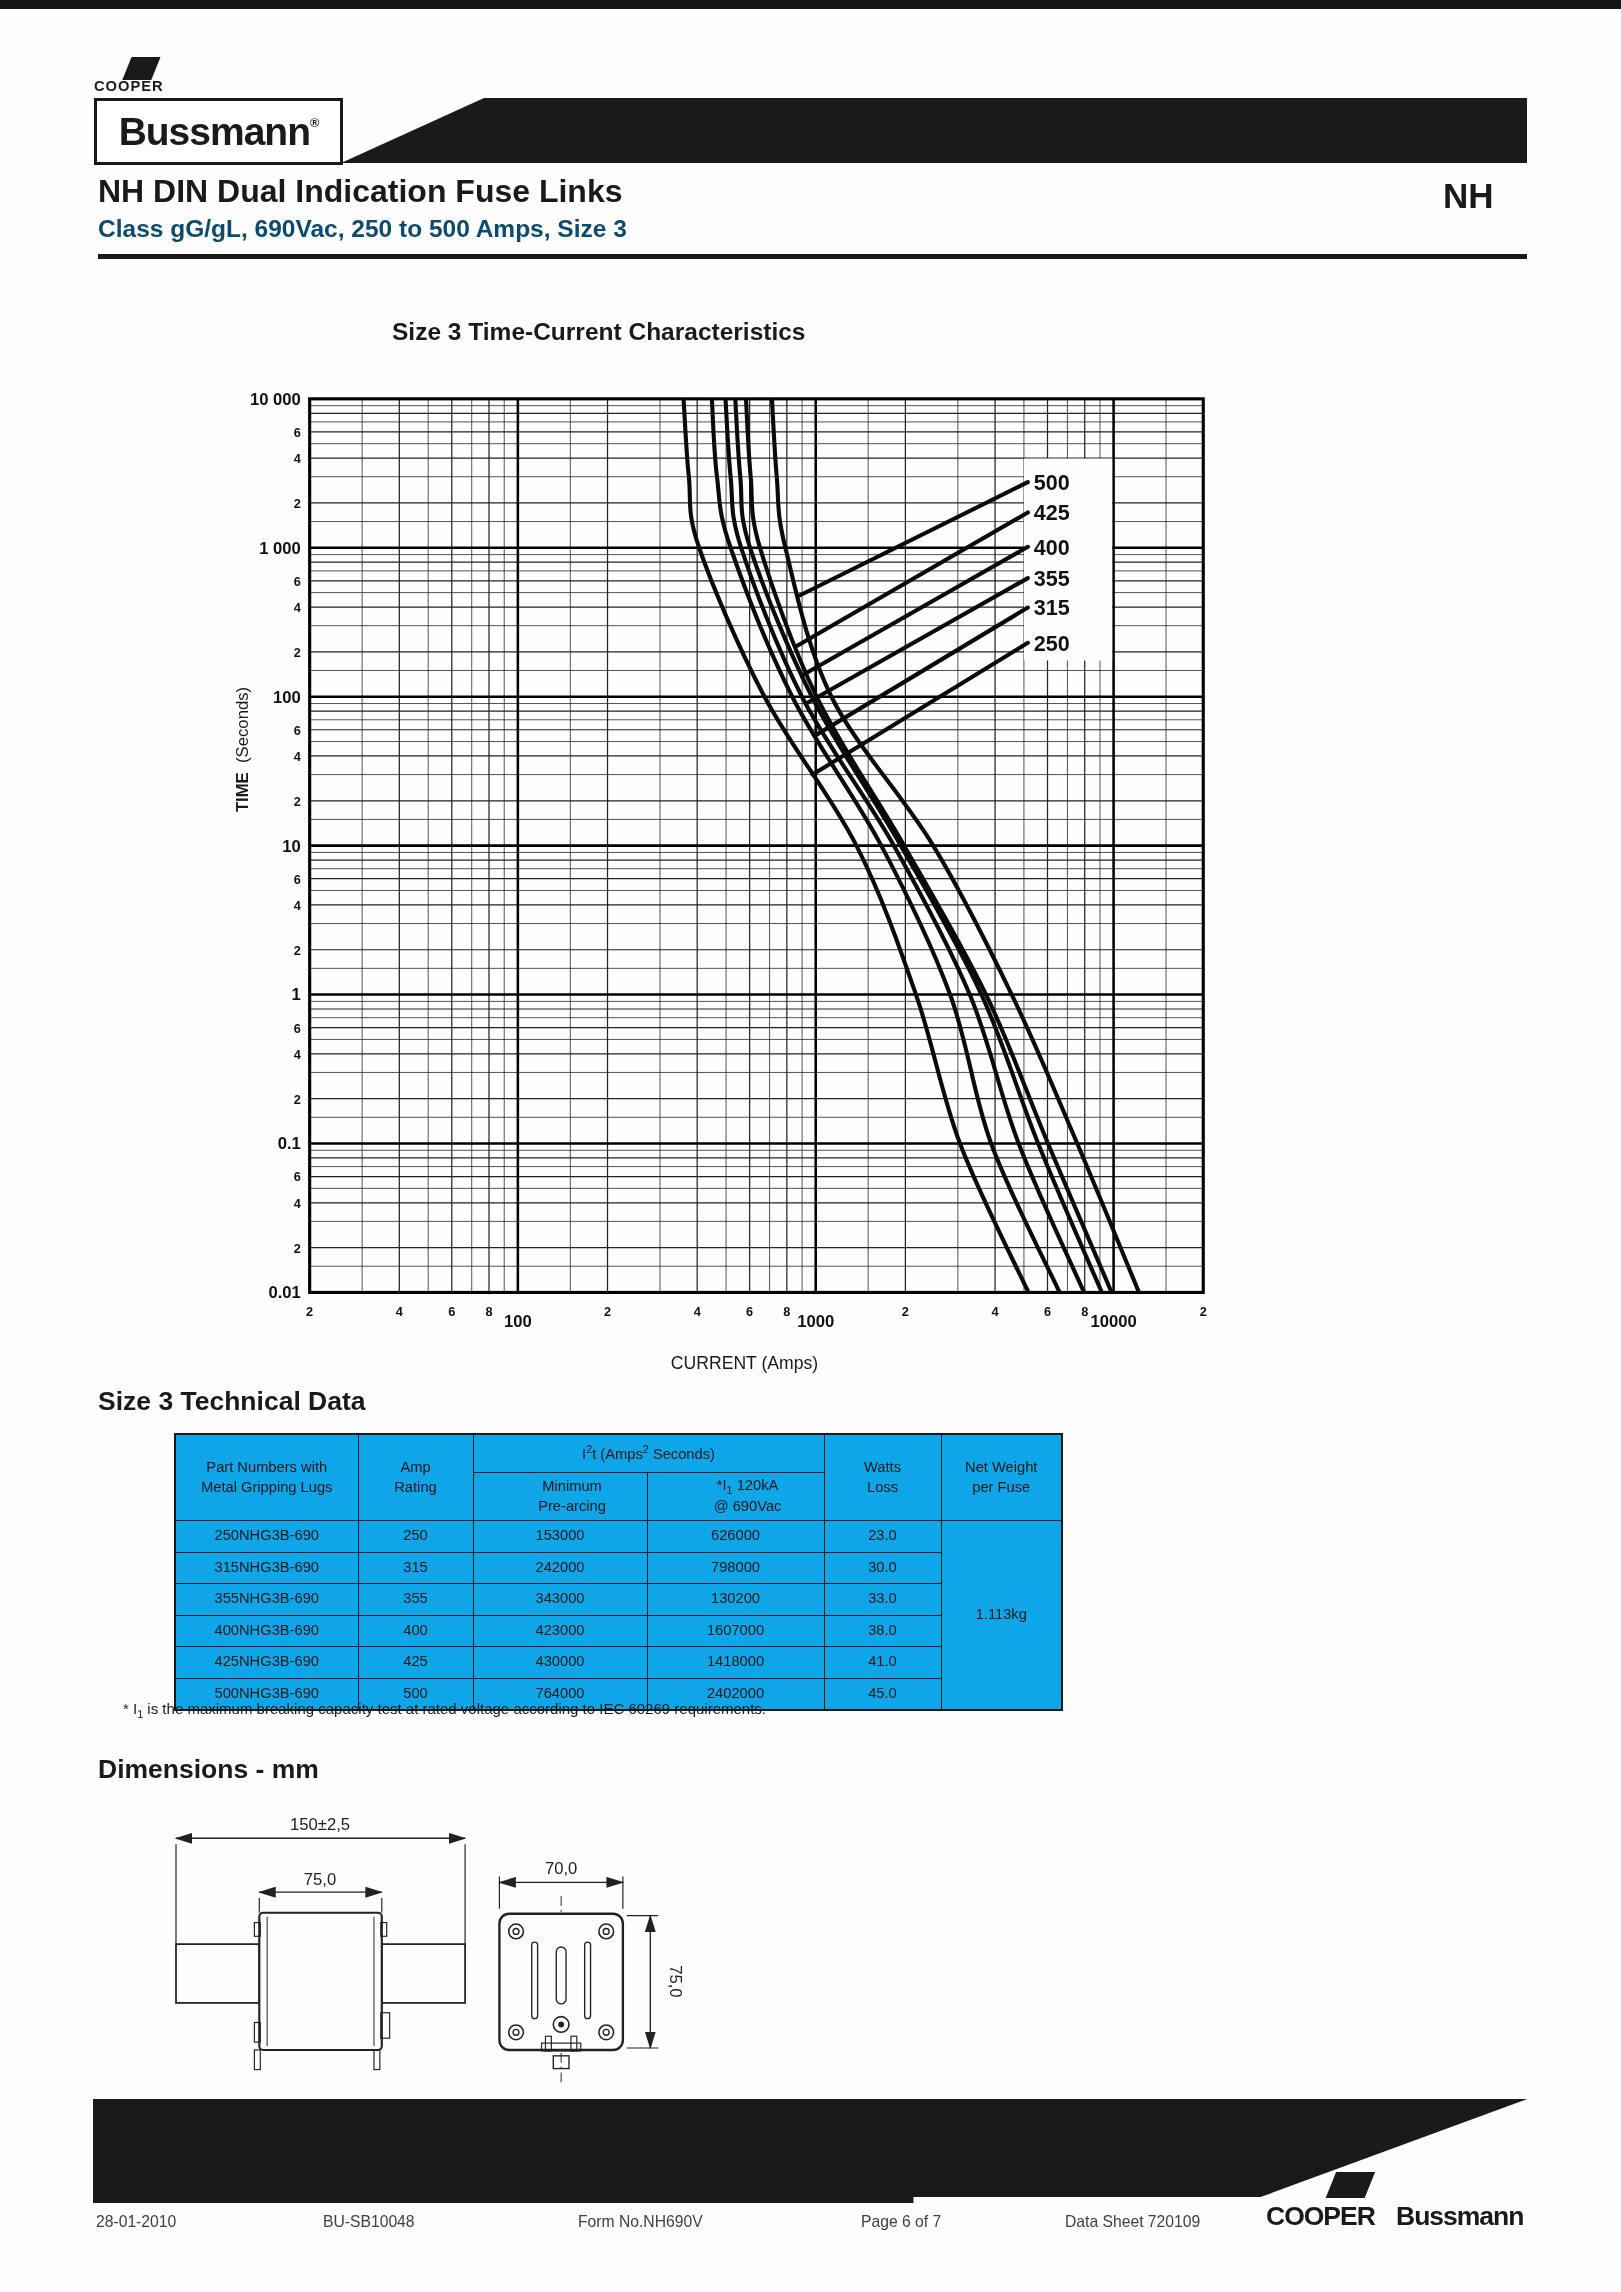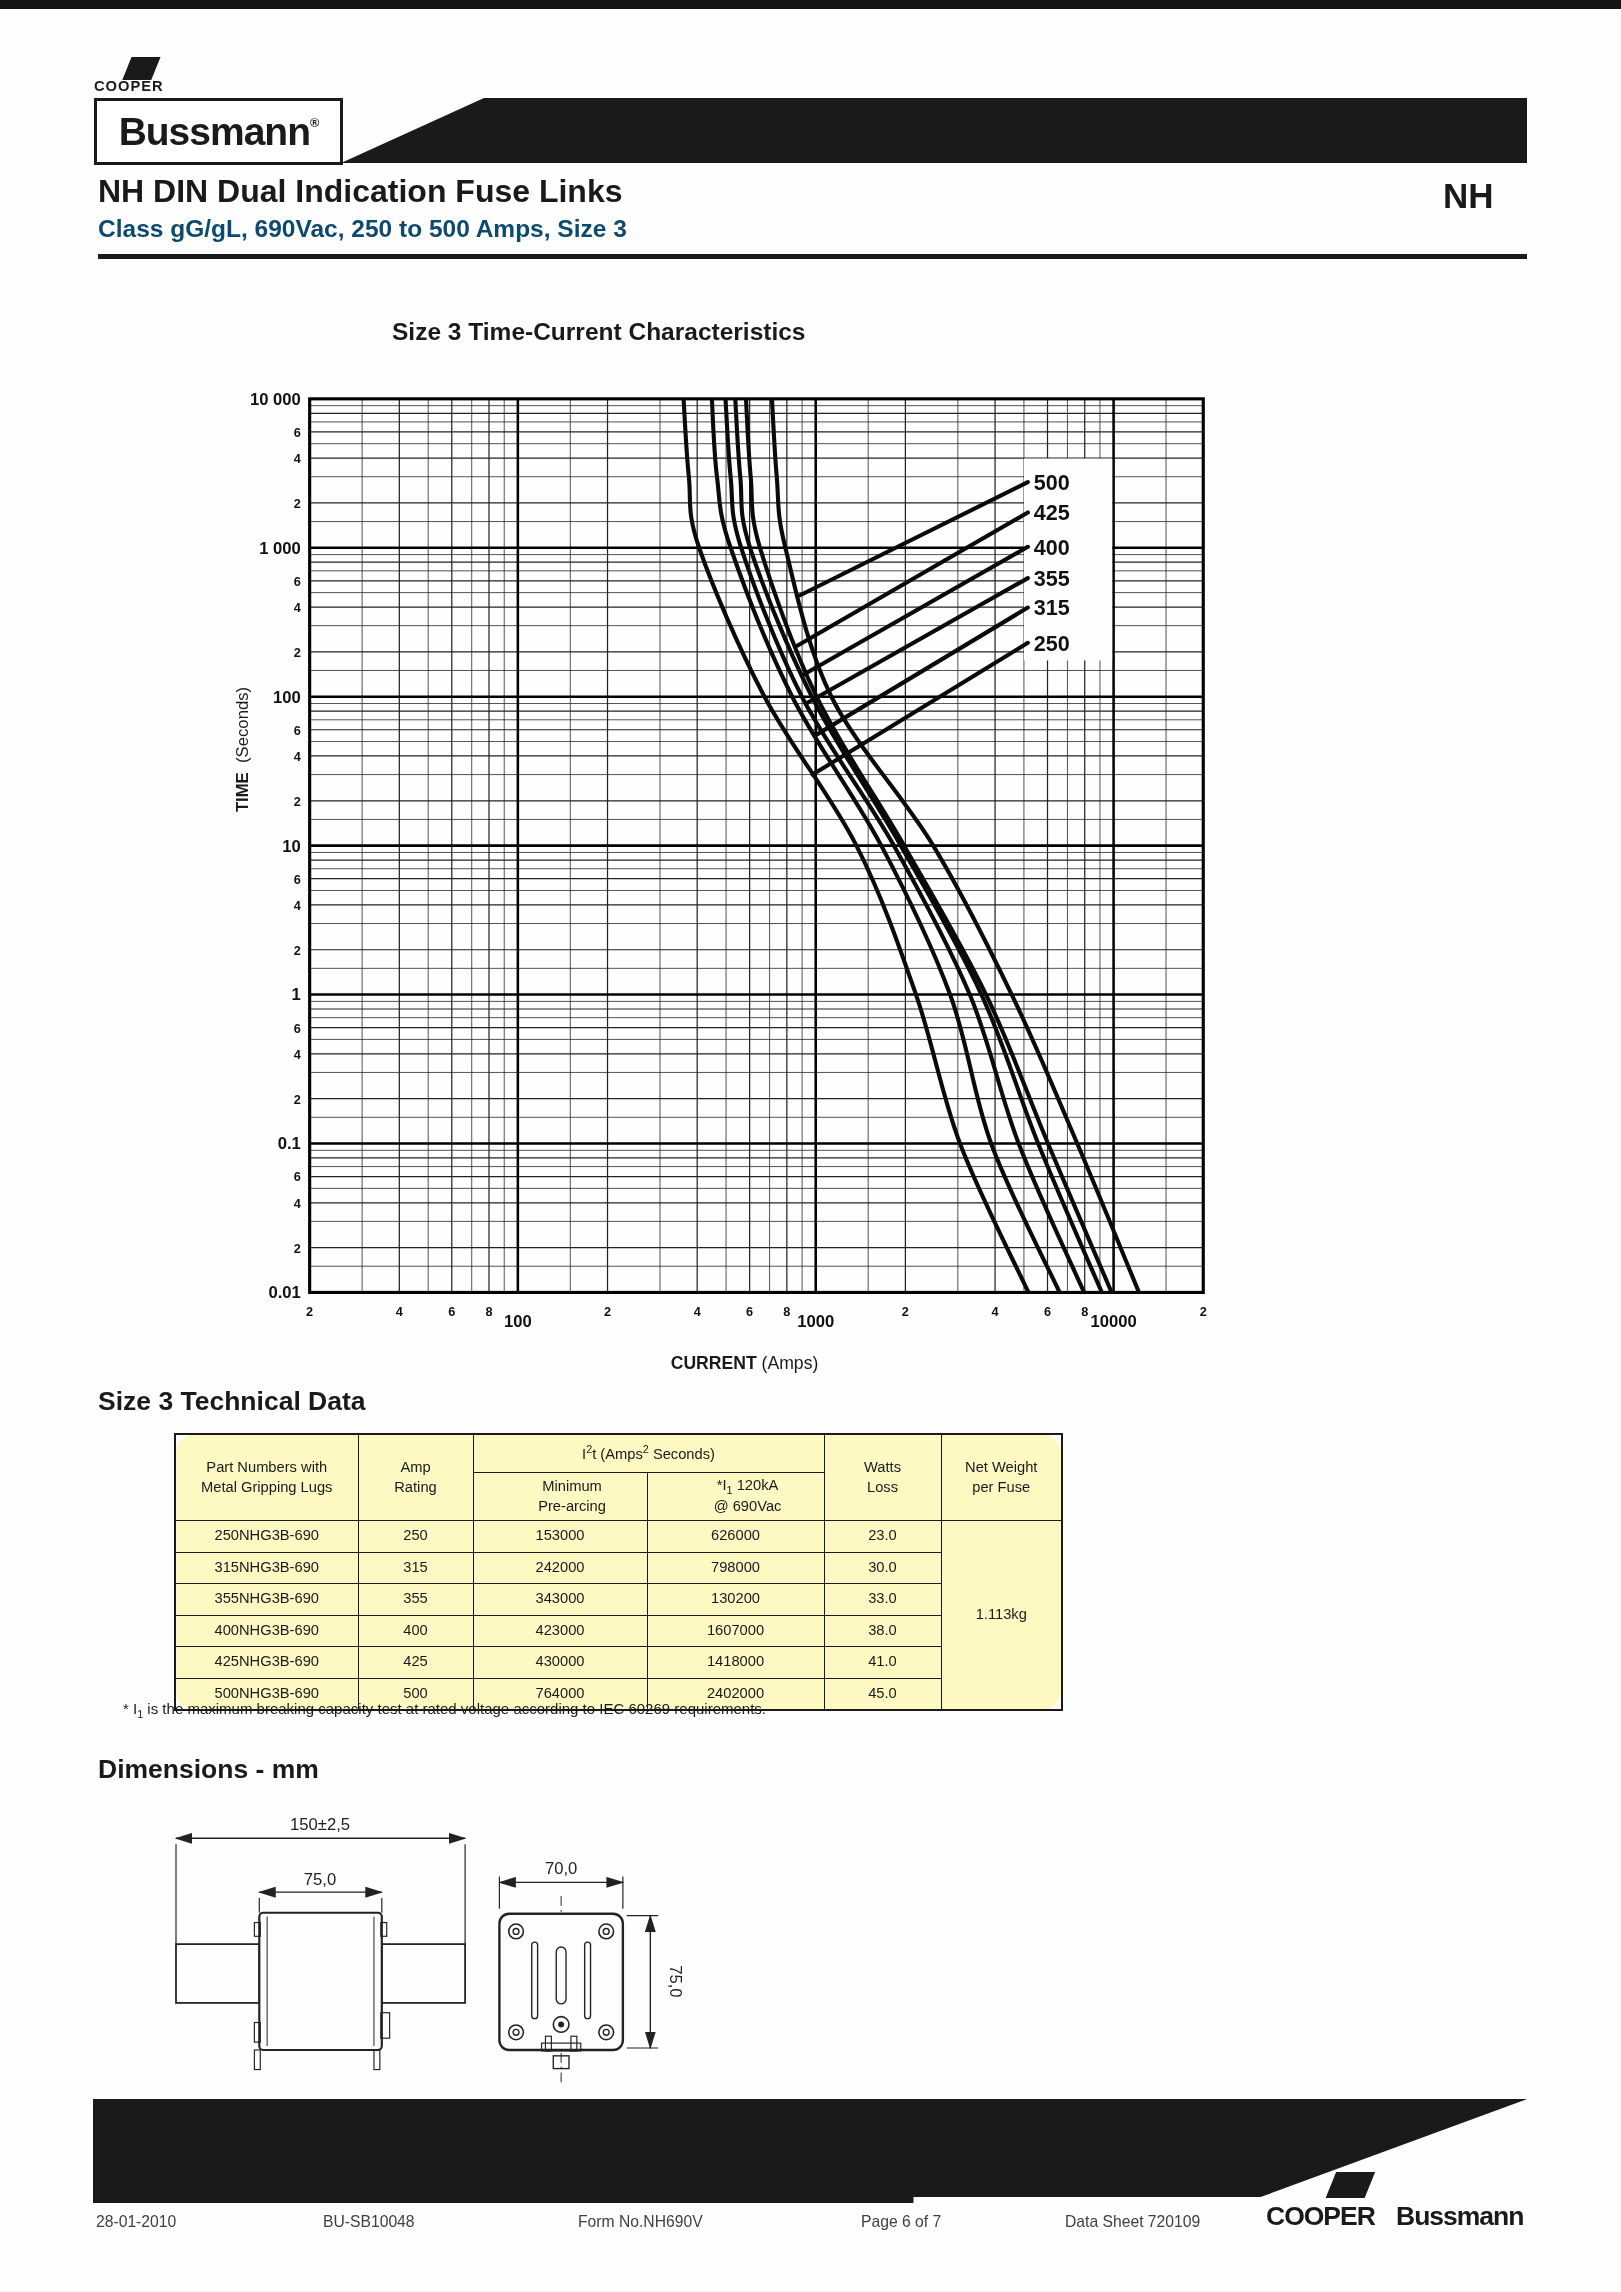--- a/index.html
+++ b/index.html
@@ -19,29 +19,29 @@
               clip-path:polygon(143px 0,100% 0,100% 100%,0 100%);}
   .page-title{left:98px;top:173px;font-size:32px;font-weight:700;color:#1a1a1a;}
   .page-subtitle{left:98px;top:215px;font-size:24.5px;font-weight:700;color:#0c4a6e;}
   .corner-tag{left:1443px;top:176px;font-size:35px;font-weight:700;color:#1a1a1a;}
   .title-rule{left:98px;top:254px;width:1429px;height:4.9px;background:#1a1a1a;}
 
   
   .chart-title{left:392px;top:318px;width:843px;text-align:left;font-size:24.5px;font-weight:700;color:#1a1a1a;}
   #chart{left:196px;top:387px;}
   .xtitle{left:470px;top:1353px;width:549px;text-align:center;font-size:17.6px;color:#1a1a1a;}
-  .xtitle b{font-weight:700;margin-top:17px;}
+  .xtitle b{font-weight:400;margin-top:17px;}
   .ytitle{left:233px;top:916px;width:333px;text-align:center;font-size:16.7px;color:#1a1a1a;
           transform-origin:0 0;transform:rotate(-90deg);}
   .ytitle b{font-weight:700;}
 
   
   .tech-heading{left:98px;top:1386px;font-size:26.5px;font-weight:700;color:#1a1a1a;}
   table.tech{position:absolute;left:174px;top:1433px;border-collapse:collapse;table-layout:fixed;
-             font-size:14.7px;color:#1a1a1a;background:#fef9c3;border-radius:24px;}
+             font-size:14.7px;color:#1a1a1a;background:#0ea5e9;}
   table.tech th,table.tech td{border:1px solid #1a1a1a;text-align:center;vertical-align:middle;
              padding:2px 3.9px;font-weight:400;line-height:1.35;}
   table.tech{border:2px solid #1a1a1a;}
   table.tech .h2row th{height:43px;padding-left:28px;}
   table.tech thead th{height:33px;}
   table.tech tbody td{height:26.5px;}
   sup,sub{font-size:10.8px;}
 
   .footnote{left:123px;top:1700px;font-size:15px;color:#1a1a1a;}
 

